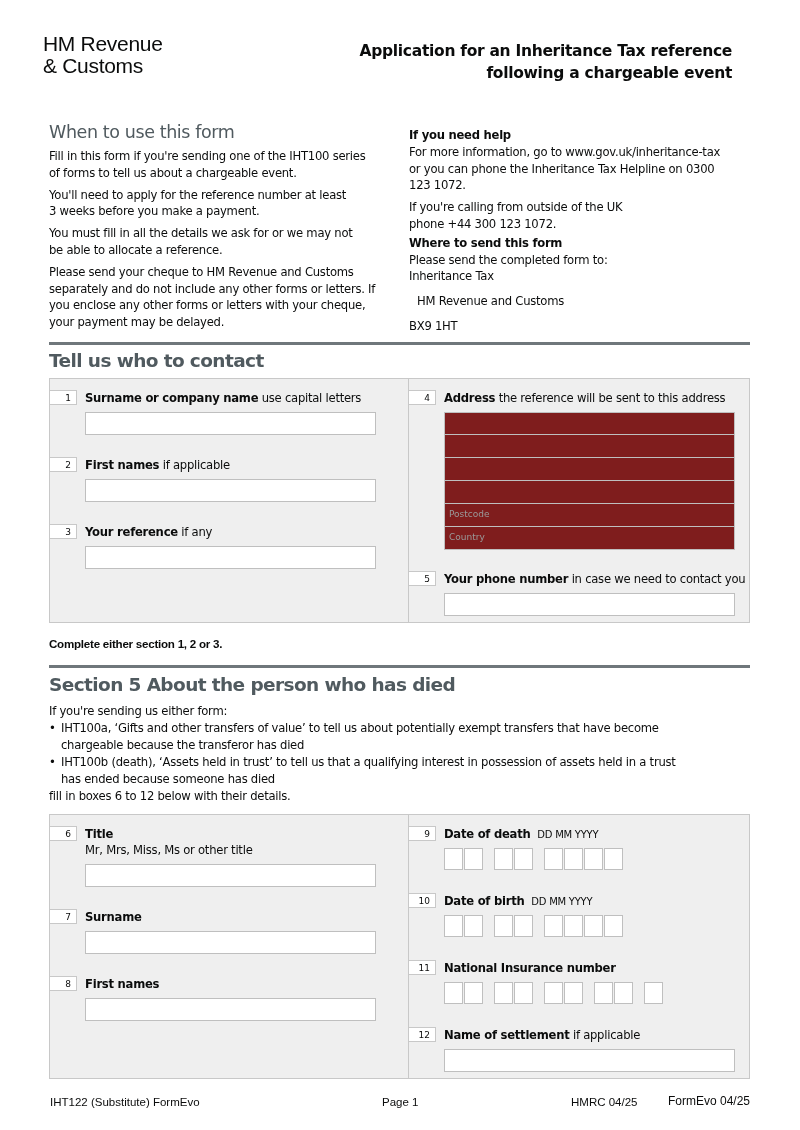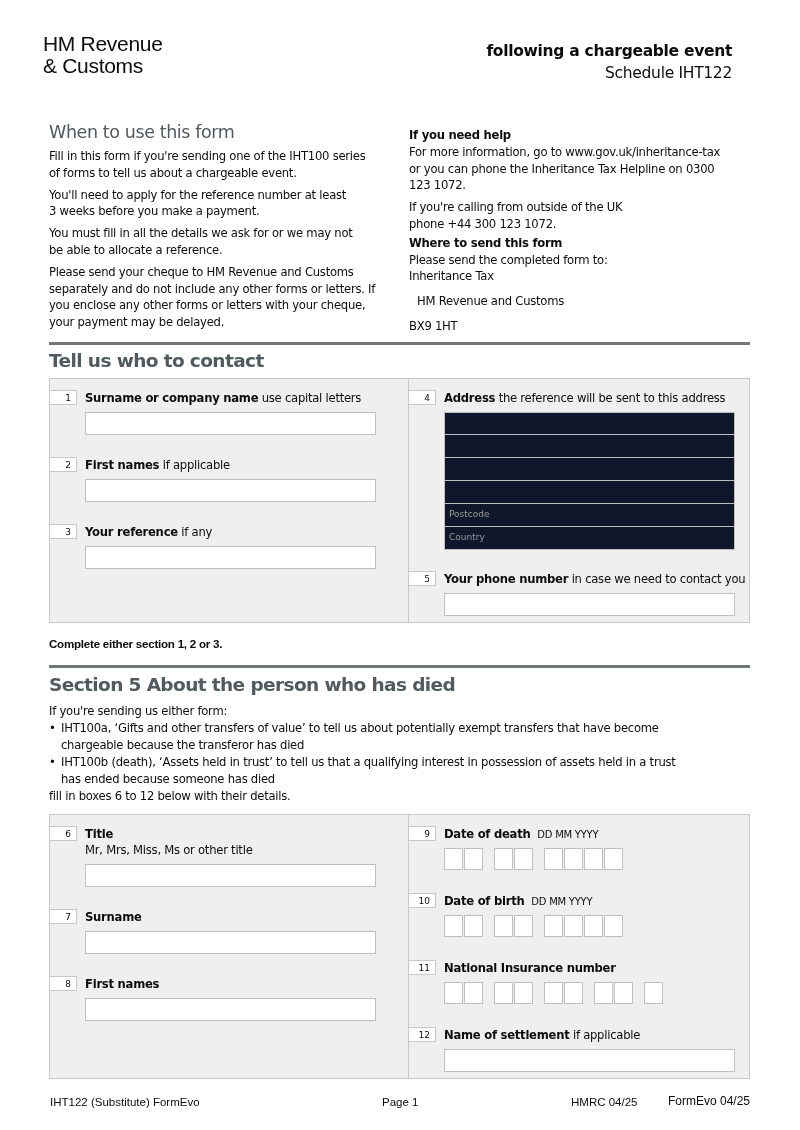--- a/index.html
+++ b/index.html
@@ -19,43 +19,43 @@
   .sec-head { left: 49px; font-family: "DejaVu Sans", sans-serif; font-size: 18.5px; font-weight: bold; color: #505a5f; letter-spacing: -0.6px; }
   .panel { background: #efefef; border: 1px solid #c8c8c8; box-sizing: border-box; }
   .divider-v { background: #c8c8c8; width: 1px; }
   .boxnum { background: #ffffff; width: 27px; height: 15px; border: 1px solid #c8c8c8; border-left: none; box-sizing: border-box;
             font-family: "DejaVu Sans", sans-serif; font-size: 9px; text-align: right; padding-right: 5px; line-height: 14px; }
   .label { font-family: "DejaVu Sans", sans-serif; font-size: 11.6px; letter-spacing: -0.25px; line-height: 14px; }
   .label b { font-weight: bold; text-align: center; }
   .hint { font-size: 10px; }
   .field { background: #ffffff; border: 1px solid #bfbfbf; box-sizing: border-box; height: 23px; }
   .addr { width: 291px; }
-  .addr .row { height: 23px; border: 1px solid #bfbfbf; border-top: none; background: #0f172a; box-sizing: border-box;
+  .addr .row { height: 23px; border: 1px solid #bfbfbf; border-top: none; background: #7f1d1d; box-sizing: border-box;
                font-family: "DejaVu Sans", sans-serif; font-size: 9px; color: #9a9a9a; padding-left: 4px; line-height: 21px; }
   .addr .row:first-child { border-top: 1px solid #bfbfbf; }
   .cells { display: flex; }
   .cell { width: 19px; height: 22px; background: #fff; border: 1px solid #bfbfbf; box-sizing: border-box; margin-right: 1px; }
   .gap { width: 10px; }
   .note { left: 49px; top: 637px; font-family: Liberation Sans, sans-serif; font-size: 11.6px; font-weight: bold; letter-spacing: -0.25px; }
   .bullets { left: 49px; top: 703px; width: 640px; font-family: "DejaVu Sans", sans-serif; font-size: 11.6px; line-height: 17px; letter-spacing: -0.25px; }
   .bullets ul { margin: 0; padding: 0; list-style: none; }
   .bullets li { padding-left: 12px; position: relative; }
   .bullets li::before { content: "•"; position: absolute; left: 0; top: 0; }
   .footer { top: 1096px; font-family: "Liberation Sans", sans-serif; font-size: 11.5px; color: #0b0c0c; }
 </style>
 </head>
 <body>
 
 <div class="abs logo">
   <div>HM Revenue</div>
   <div>&amp; Customs</div>
 </div>
 <div class="abs title-block">
+  <div class="title-main">Application for an Inheritance Tax reference</div>
   <div class="title-main">following a chargeable event</div>
-  <div class="title-sub">Schedule IHT122</div>
 </div>
 
 <div class="abs intro-head">When to use this form</div>
 <div class="abs col-left">
   <p class="p" style="width:330px">Fill in this form if you're sending one of the IHT100 series of forms to tell us about a chargeable event.</p>
   <p class="p" style="width:305px">You'll need to apply for the reference number at least 3 weeks before you make a payment.</p>
   <p class="p" style="width:315px">You must fill in all the details we ask for or we may not be able to allocate a reference.</p>
   <p class="p" style="width:330px">Please send your cheque to HM Revenue and Customs separately and do not include any other forms or letters. If you enclose any other forms or letters with your cheque, your payment may be delayed.</p>
 </div>
 <div class="abs col-right">

